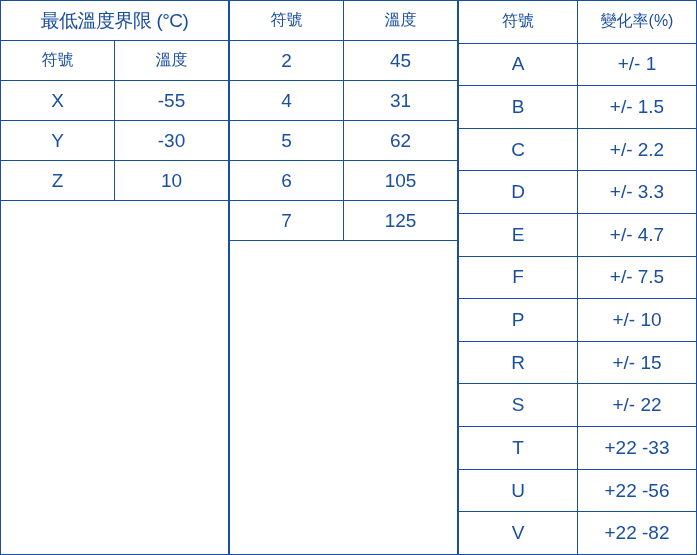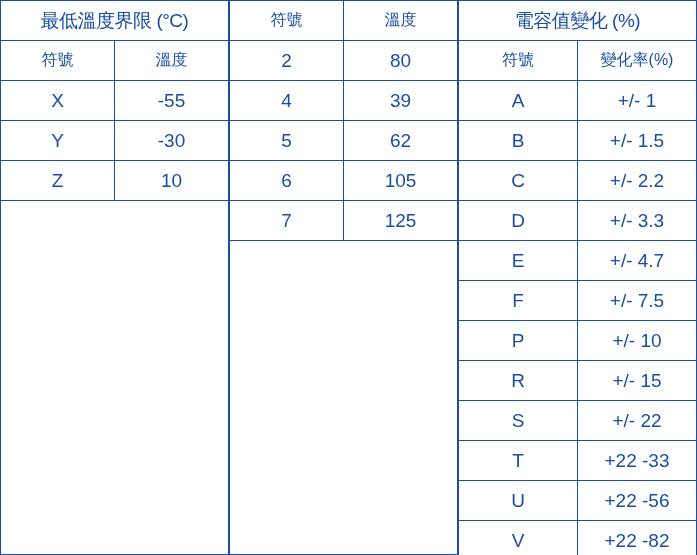--- a/index.html
+++ b/index.html
@@ -116,25 +116,25 @@
 
     <div class="block block-high">
       <table>
         <tbody>
           <tr>
             <td class="sub-cell">符號</td>
             <td class="sub-cell">溫度</td>
           </tr>
           <tr>
             <td class="val-cell">2</td>
-            <td class="val-cell">80</td>
+            <td class="val-cell">45</td>
           </tr>
           <tr>
             <td class="val-cell">4</td>
-            <td class="val-cell">39</td>
+            <td class="val-cell">31</td>
           </tr>
           <tr>
             <td class="val-cell">5</td>
             <td class="val-cell">62</td>
           </tr>
           <tr>
             <td class="val-cell">6</td>
             <td class="val-cell">105</td>
           </tr>
           <tr>
@@ -148,23 +148,20 @@
             <td colspan="2"></td>
           </tr>
         </tbody>
       </table>
     </div>
 
     <div class="block block-cap">
       <table>
         <tbody>
           <tr>
-            <td class="title-cell" colspan="2">電容值變化 (%)</td>
-          </tr>
-          <tr>
             <td class="sub-cell">符號</td>
             <td class="sub-cell">變化率(%)</td>
           </tr>
           <tr>
             <td class="val-cell">A</td>
             <td class="val-cell">+/- 1</td>
           </tr>
           <tr>
             <td class="val-cell">B</td>
             <td class="val-cell">+/- 1.5</td>

